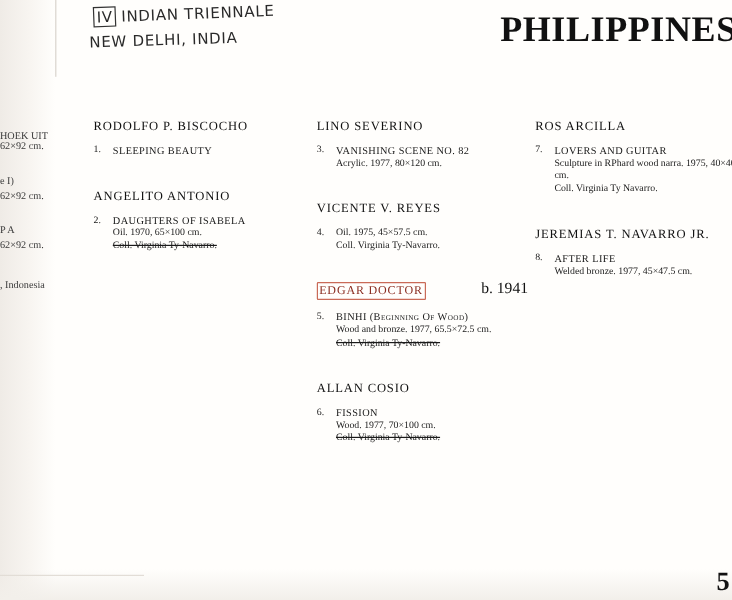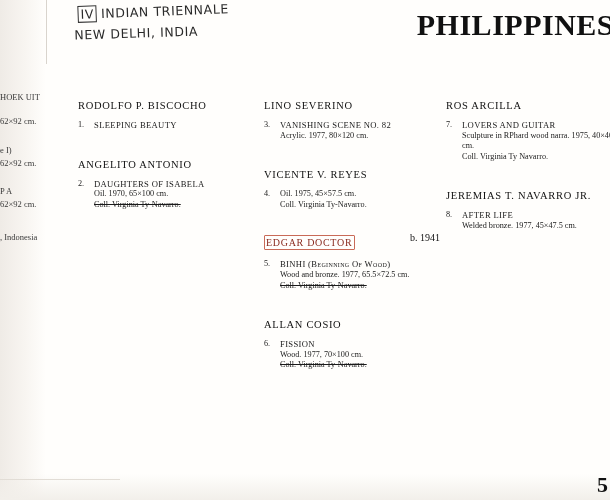--- a/index.html
+++ b/index.html
@@ -88,21 +88,21 @@
 
   
   .bleed {
     position: absolute;
     left: 0;
     font-size: 8.5px;
     color: #3a3a3a;
     line-height: 11px;
     white-space: nowrap;
   }
-  .bleed-1 { top: 92px; }
+  .bleed-1 { top: 108px; }
   .bleed-2 { top: 116px; }
   .bleed-3 { top: 145px; }
   .bleed-4 { top: 158px; }
   .bleed-5 { top: 186px; }
   .bleed-6 { top: 199px; }
   .bleed-7 { top: 232px; }
 
   
   .col {
     position: absolute;
@@ -177,21 +177,21 @@
 
   .birth-line {
     position: relative;
     margin: 0 0 2px 0;
     height: 11px;
   }
   .birth-year {
     position: absolute;
     right: 0;
     top: 0;
-    font-size: 10px;
+    font-size: 13px;
   }
   .birth-place {
     display: block;
     text-align: right;
     font-size: 8.2px;
     margin-top: 1px;
   }
 
   .page-number {
     position: absolute;

